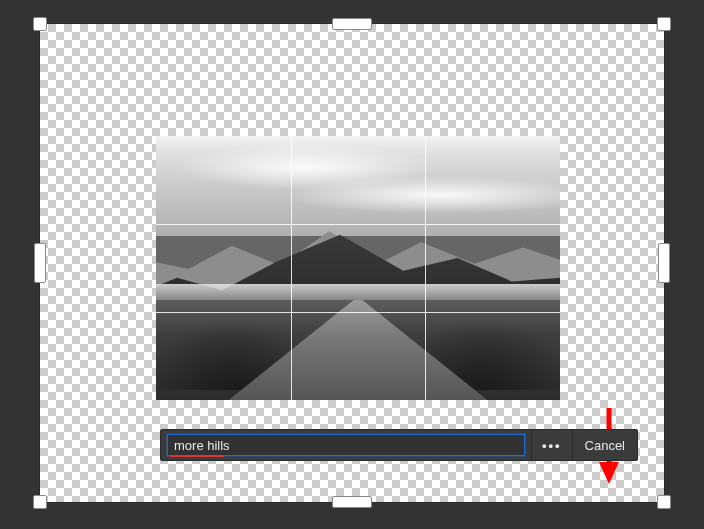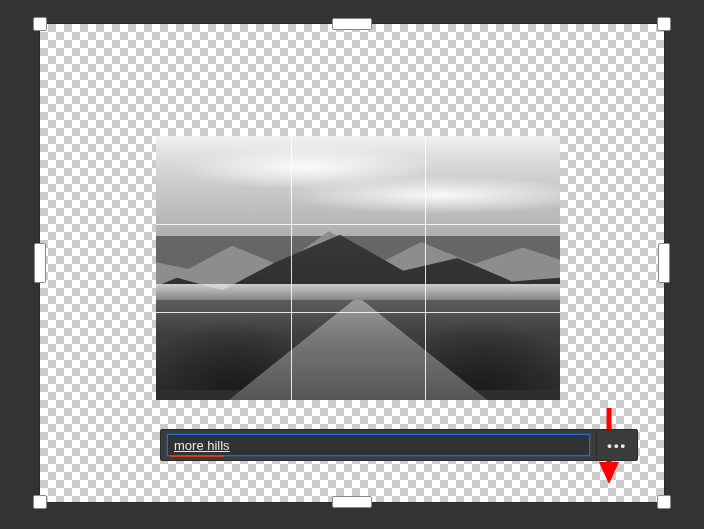--- a/index.html
+++ b/index.html
@@ -145,21 +145,20 @@
   }
   .prompt-input {
     flex:1;
     background: #323232;
     border: 1px solid #1d6bd6;
     outline: none;
     color: #e8e8e8;
     padding: 3px 6px;
     font-size: 13px;
     box-shadow: 0 0 0 1px rgba(29,107,214,.35);
-    text-decoration: underline;
   }
   .prompt-underline {
     position:absolute;
     left: 9px; bottom: 3px;
     height: 2px; width: 54px;
     background: #d63a2f;
     pointer-events:none;
   }
   .tb-btn {
     display:flex; align-items:center; justify-content:center;
@@ -207,14 +206,17 @@
   </svg>
 
   <div class="toolbar">
     <div class="prompt-wrap" style="position:relative">
       <input class="prompt-input" type="text" value="more hills" style="">
       <div class="prompt-underline"></div>
     </div>
     <div class="tb-btn icon-only" aria-label="More options">
       <span class="dots">•••</span>
     </div>
+    <div class="tb-btn">
+      <span>Cancel</span>
+    </div>
   </div>
 </div>
 
 </body></html>

